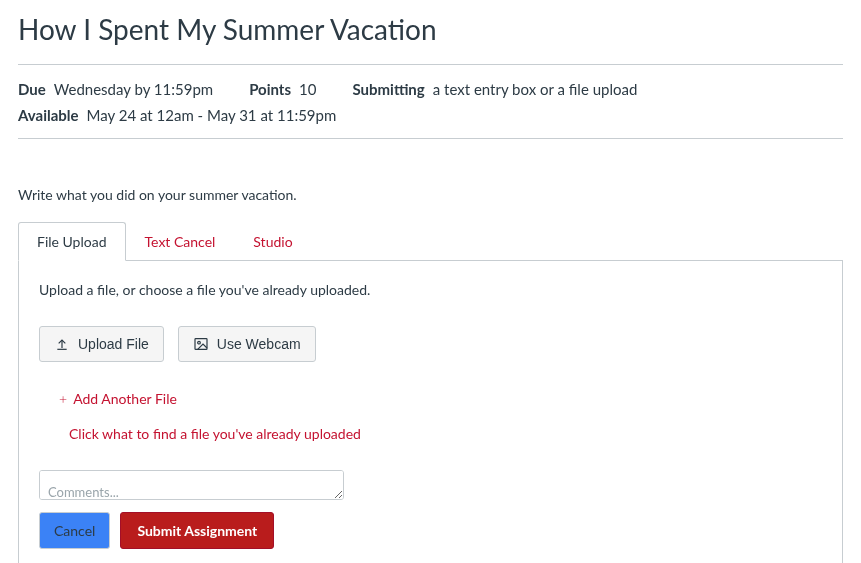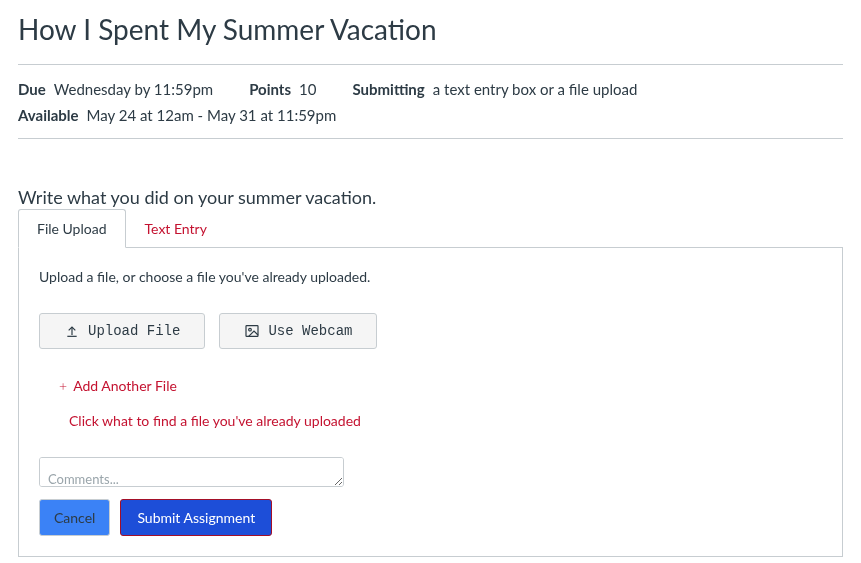--- a/index.html
+++ b/index.html
@@ -20,21 +20,22 @@
       border-top: 1px solid #c7cdd1;
       border-bottom: 1px solid #c7cdd1;
       padding: 12px 0 10px 0;
       margin-bottom: 47px;
       font-size: 15px;
       line-height: 1.7;
     }
     .meta-row { display: flex; flex-wrap: wrap; gap: 36px; }
     .meta-item b { font-weight: 700; margin-right: 8px; }
     .instructions {
-      font-size: 18px;
+      font-size: 14px;
+      margin-bottom: 18px;
     }
     .tabs {
       display: flex;
       border-bottom: 1px solid #c7cdd1;
       position: relative;
     }
     .tab {
       padding: 10px 18px;
       font-size: 14px;
       cursor: pointer;
@@ -59,28 +60,28 @@
     .panel-text {
       font-size: 14px;
       color: #2d3b45;
       margin-bottom: 28px;
     }
     .btn-row { display: flex; gap: 14px; margin-bottom: 28px; }
     .btn {
       display: inline-flex;
       align-items: center;
       gap: 8px;
-      padding: 9px 24px;
+      padding: 9px 14px;
       border: 1px solid #c7cdd1;
       background: #f5f5f5;
       border-radius: 3px;
       font-size: 14px;
       color: #2d3b45;
       cursor: pointer;
-      font-family: Liberation Mono, monospace;
+      font-family: Liberation Sans, sans-serif;
     }
     .btn .icon-wrap { display: inline-flex; }
     .link-row {
       margin-left: 20px;
       margin-bottom: 18px;
     }
     .link {
       color: #c41230;
       font-size: 14px;
       cursor: pointer;
@@ -113,25 +114,25 @@
       background: #3b82f6;
       border-radius: 3px;
       font-size: 14px;
       color: #2d3b45;
       cursor: pointer;
       font-family: inherit;
     }
     .btn-primary {
       padding: 9px 16px;
       border: 1px solid #a30f28;
-      background: #1d4ed8;
+      background: #b91c1c;
       color: #fff;
       border-radius: 3px;
       font-size: 14px;
-      font-weight: 400;
+      font-weight: 700;
       cursor: pointer;
       font-family: inherit;
     }
     .plus-icon {
       font-size: 14px;
       color: #c41230;
       font-weight: 300;
     }
   </style>
 </head>
@@ -155,21 +156,22 @@
     <span class="meta-item">
       <b>Available</b><span>May 24 at 12am - May 31 at 11:59pm</span>
     </span>
   </div>
 </div>
 
 <p class="instructions">Write what you did on your summer vacation.</p>
 
 <div class="tabs">
   <div class="tab active">File Upload</div>
-  <div class="tab">Text Entry</div>
+  <div class="tab">Text Cancel</div>
+  <div class="tab">Studio</div>
 </div>
 
 <div class="panel">
   <p class="panel-text">Upload a file, or choose a file you've already uploaded.</p>
 
   <div class="btn-row">
     <button class="btn">
       <span class="icon-wrap">
         <svg width="16" height="16" viewBox="0 0 24 24" fill="none" stroke="#2d3b45" stroke-width="1.8">
           <path d="M12 18V6"></path>

